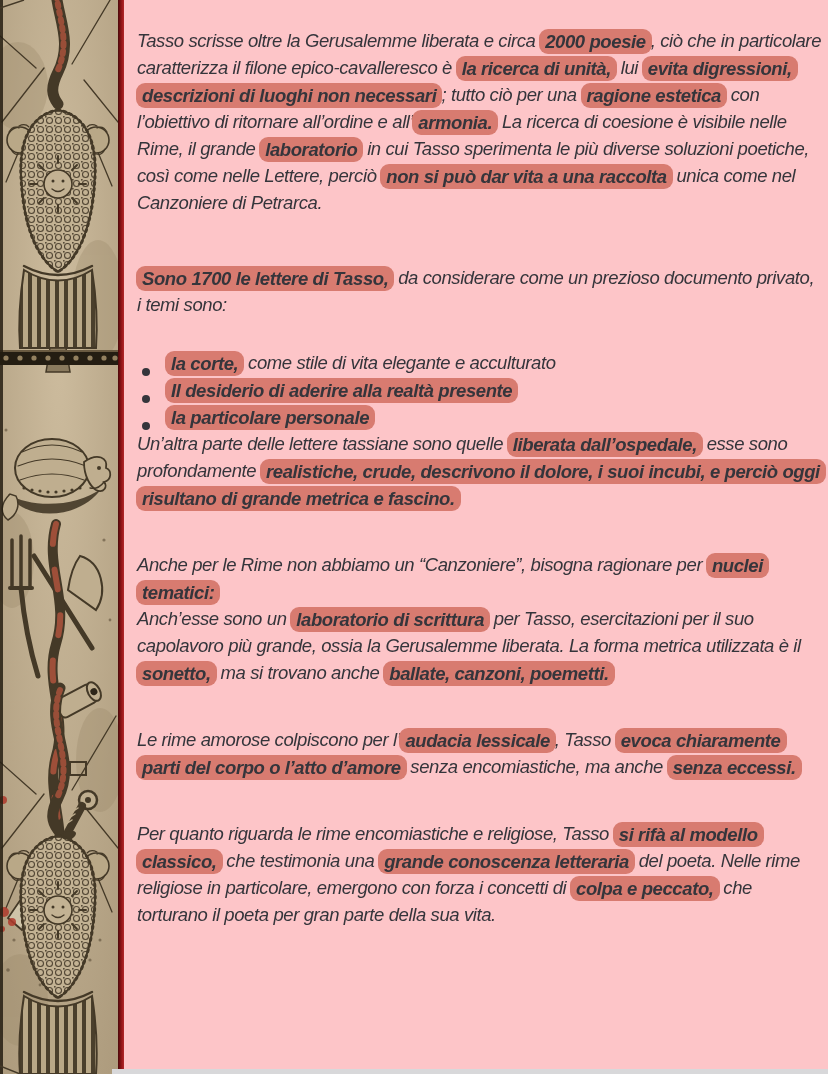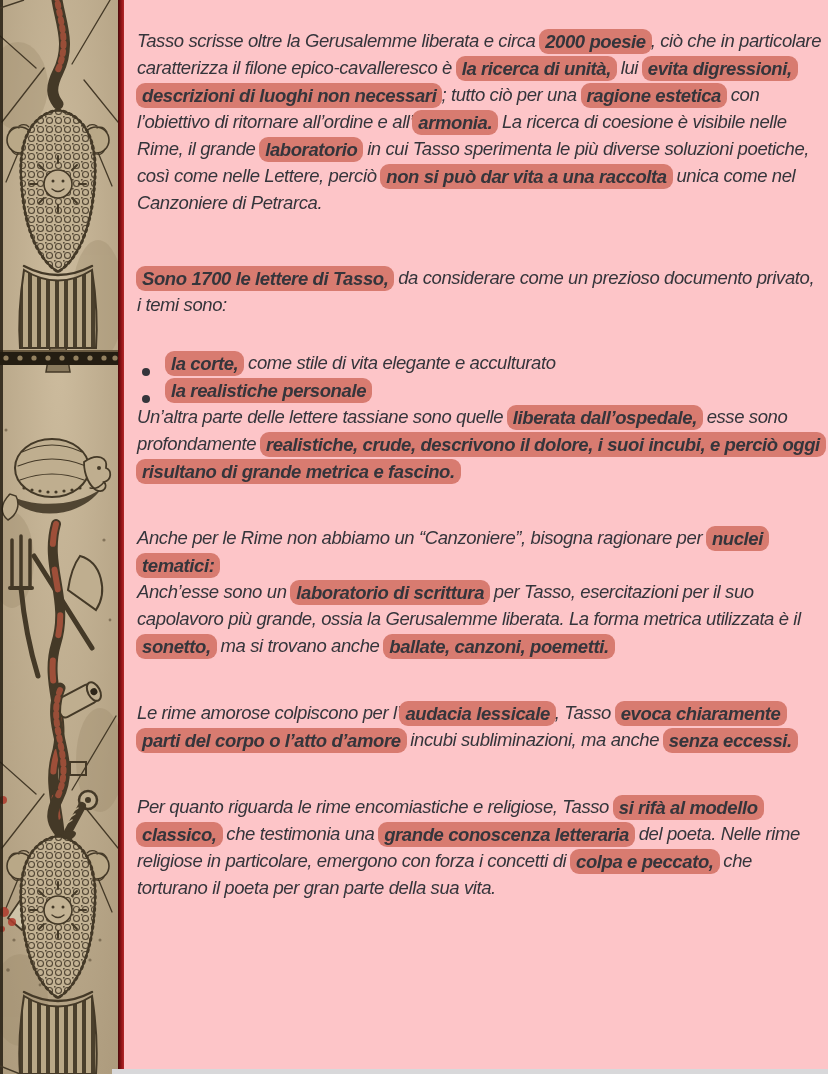--- a/index.html
+++ b/index.html
@@ -200,24 +200,28 @@
   <div>
       <p class="para gap-lg"><span class="plain">Tasso scrisse oltre la Gerusalemme liberata e circa </span><span class="hl">2000 poesie</span><span class="plain">, ciò che in particolare caratterizza il filone epico-cavalleresco è </span><span class="hl">la ricerca di unità,</span><span class="plain"> lui </span><span class="hl">evita digressioni, descrizioni di luoghi non necessari</span><span class="plain">; tutto ciò per una </span><span class="hl">ragione estetica</span><span class="plain"> con l’obiettivo di ritornare all’ordine e all’</span><span class="hl">armonia.</span><span class="plain"> La ricerca di coesione è visibile nelle Rime, il grande </span><span class="hl">laboratorio</span><span class="plain"> in cui Tasso sperimenta le più diverse soluzioni poetiche, così come nelle Lettere, perciò </span><span class="hl">non si può dar vita a una raccolta</span><span class="plain"> unica come nel Canzoniere di Petrarca.</span></p>
       <p class="para gap-md"><span class="hl">Sono 1700 le lettere di Tasso,</span><span class="plain"> da considerare come un prezioso documento privato, i temi sono:</span></p>
       <div class="bullets gap-none">
         <div class="bullet-row">
           <span class="dot"></span>
           <span class="btext"><span class="hl">la corte,</span><span class="plain"> come stile di vita elegante e acculturato</span></span>
         </div>
         <div class="bullet-row">
           <span class="dot"></span>
-          <span class="btext"><span class="hl">la realistiche personale</span></span>
+          <span class="btext"><span class="hl">Il desiderio di aderire alla realtà presente</span></span>
+        </div>
+        <div class="bullet-row">
+          <span class="dot"></span>
+          <span class="btext"><span class="hl">la particolare personale</span></span>
         </div>
       </div>
       <p class="para gap-lg"><span class="plain">Un’altra parte delle lettere tassiane sono quelle </span><span class="hl">liberata dall’ospedale,</span><span class="plain"> esse sono profondamente </span><span class="hl">realistiche, crude, descrivono il dolore, i suoi incubi, e perciò oggi risultano di grande metrica e fascino.</span></p>
       <p class="para gap-none"><span class="plain">Anche per le Rime non abbiamo un “Canzoniere”, bisogna ragionare per </span><span class="hl">nuclei tematici:</span></p>
       <p class="para gap-lg"><span class="plain">Anch’esse sono un </span><span class="hl">laboratorio di scrittura</span><span class="plain"> per Tasso, esercitazioni per il suo capolavoro più grande, ossia la Gerusalemme liberata. La forma metrica utilizzata è il </span><span class="hl">sonetto,</span><span class="plain"> ma si trovano anche </span><span class="hl">ballate, canzoni, poemetti.</span></p>
-      <p class="para gap-lg"><span class="plain">Le rime amorose colpiscono per l’</span><span class="hl">audacia lessicale</span><span class="plain">, Tasso </span><span class="hl">evoca chiaramente parti del corpo o l’atto d’amore</span><span class="plain"> incubi subliminazioni, ma anche </span><span class="hl">senza eccessi.</span></p>
+      <p class="para gap-lg"><span class="plain">Le rime amorose colpiscono per l’</span><span class="hl">audacia lessicale</span><span class="plain">, Tasso </span><span class="hl">evoca chiaramente parti del corpo o l’atto d’amore</span><span class="plain"> senza encomiastiche, ma anche </span><span class="hl">senza eccessi.</span></p>
       <p class="para gap-none"><span class="plain">Per quanto riguarda le rime encomiastiche e religiose, Tasso </span><span class="hl">si rifà al modello classico,</span><span class="plain"> che testimonia una </span><span class="hl">grande conoscenza letteraria</span><span class="plain"> del poeta. Nelle rime religiose in particolare, emergono con forza i concetti di </span><span class="hl">colpa e peccato,</span><span class="plain"> che torturano il poeta per gran parte della sua vita.</span></p>
     </div>
 </div>
 
 <div class="bottom-strip"></div>
 
 </body></html>

